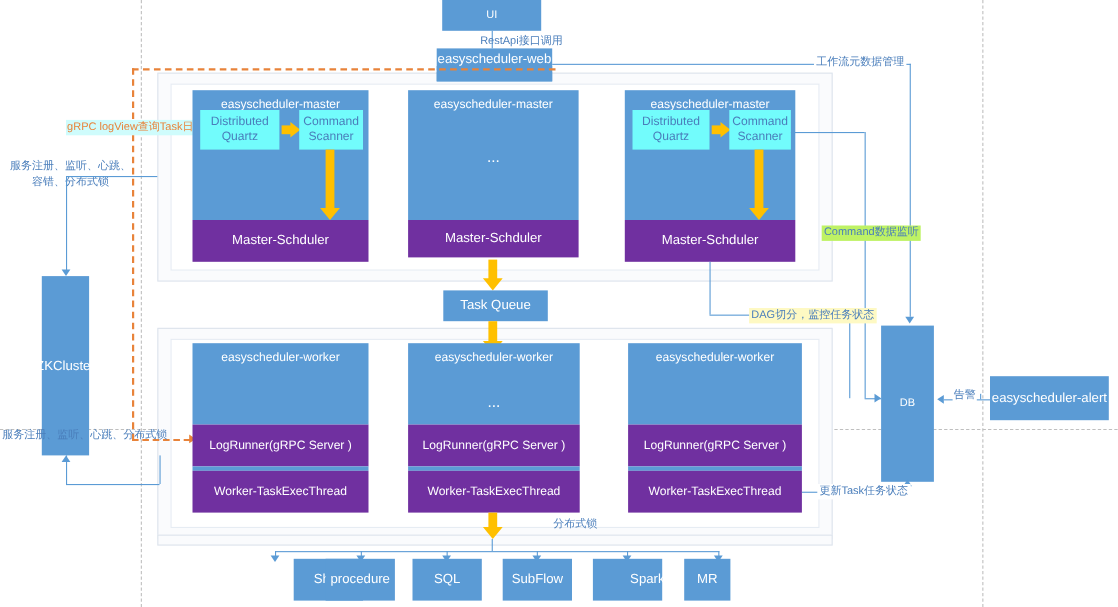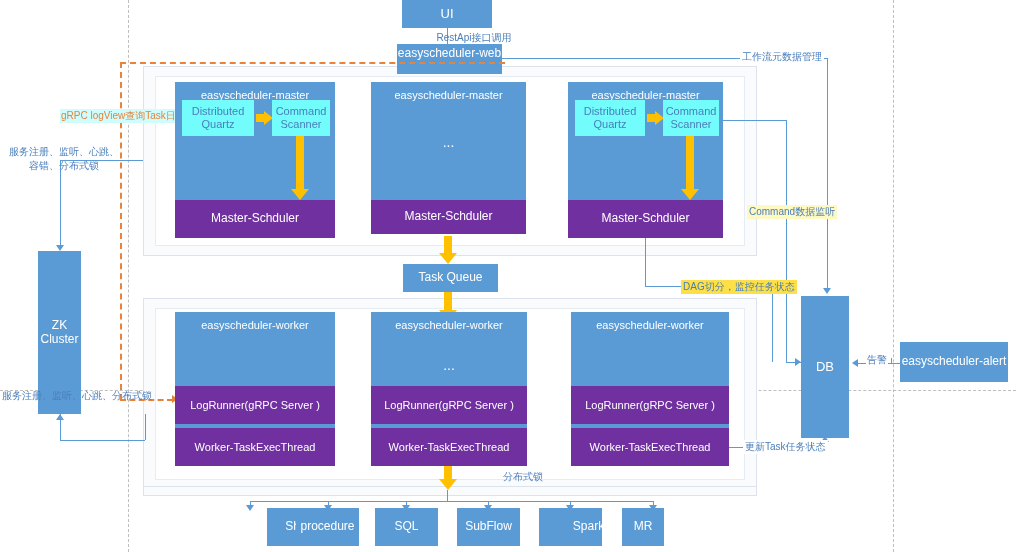--- a/index.html
+++ b/index.html
@@ -105,21 +105,21 @@
     border-bottom:4px solid transparent;
     border-left:6px solid #5B9BD5;
   }
   .otri-r{
     position:absolute;width:0;height:0;
     border-top:4px solid transparent;
     border-bottom:4px solid transparent;
     border-left:6px solid #E8833A;
   }
 
-  .t13{font-size:13px;}
+  .t13{font-size:10px;}
   .t12{font-size:12px;}
   .t11{font-size:11px;}
 </style>
 </head>
 <body>
 
 <div id="stage">
 
   <div class="guide" style="left:128px;top:0;height:552px;"></div>
   <div class="guide" style="left:893px;top:0;height:552px;"></div>
@@ -152,21 +152,21 @@
   <div class="otri-r" style="left:172px;top:395px;"></div>
   <div class="lbl orange" style="left:60px;top:109px;">gRPC logView查询Task日志信息</div>
 
   <div class="lbl center" style="left:2px;top:145px;width:124px;">服务注册、监听、心跳、</div>
   <div class="lbl center" style="left:2px;top:159px;width:124px;">容错、分布式锁</div>
 
   <div class="ln h" style="left:60px;top:160px;width:83px;"></div>
   <div class="ln v" style="left:60px;top:160px;height:86px;"></div>
   <div class="btri-d" style="left:56px;top:245px;"></div>
 
-  <div class="box blue t12" style="left:38px;top:251px;width:43px;height:163px;flex-direction:column;">
+  <div class="box blue t12" style="left:38px;top:251px;width:43px;height:163px;">
     <span>ZK</span>
     <span>Cluster</span>
   </div>
 
   <div class="ln v" style="left:60px;top:414px;height:26px;"></div>
   <div class="ln h" style="left:60px;top:440px;width:85px;"></div>
   <div class="ln v" style="left:145px;top:414px;height:26px;"></div>
   <div class="btri-u" style="left:56px;top:414px;"></div>
   <div class="lbl" style="left:2px;top:389px;">服务注册、监听、心跳、分布式锁</div>
 
@@ -303,26 +303,26 @@
 
   <div class="ln h" style="left:502px;top:58px;width:326px;"></div>
   <div class="ln v" style="left:827px;top:58px;height:230px;"></div>
   <div class="btri-d" style="left:823px;top:288px;"></div>
   <div class="lbl" style="left:740px;top:50px;background:#ffffff;padding:0 2px;">工作流元数据管理</div>
 
   <div class="ln h" style="left:719px;top:120px;width:67px;"></div>
   <div class="ln v" style="left:786px;top:120px;height:242px;"></div>
   <div class="ln h" style="left:786px;top:362px;width:15px;"></div>
   <div class="btri-r" style="left:795px;top:358px;"></div>
-  <div class="lbl" style="left:747px;top:205px;background:#fef9c3;padding:0 2px;">Command数据监听</div>
+  <div class="lbl" style="left:747px;top:205px;background:#bef264;padding:0 2px;">Command数据监听</div>
 
   <div class="ln v" style="left:645px;top:238px;height:48px;"></div>
   <div class="ln h" style="left:645px;top:286px;width:127px;"></div>
   <div class="ln v" style="left:772px;top:286px;height:76px;"></div>
-  <div class="lbl" style="left:681px;top:280px;background:#fde047;padding:0 2px;">DAG切分，监控任务状态</div>
+  <div class="lbl" style="left:681px;top:280px;background:#fef9c3;padding:0 2px;">DAG切分，监控任务状态</div>
 
   <div class="ln h" style="left:729px;top:447px;width:96px;"></div>
   <div class="ln v" style="left:825px;top:440px;height:7px;"></div>
   <div class="btri-u" style="left:821px;top:436px;"></div>
   <div class="lbl" style="left:743px;top:440px;background:#ffffff;padding:0 2px;">更新Task任务状态</div>
 
   <div class="box blue t12" style="left:900px;top:342px;width:108px;height:40px;">
     <span>easyscheduler-alert</span>
   </div>
   <div class="ln v" style="left:891px;top:358px;height:5px;"></div>

